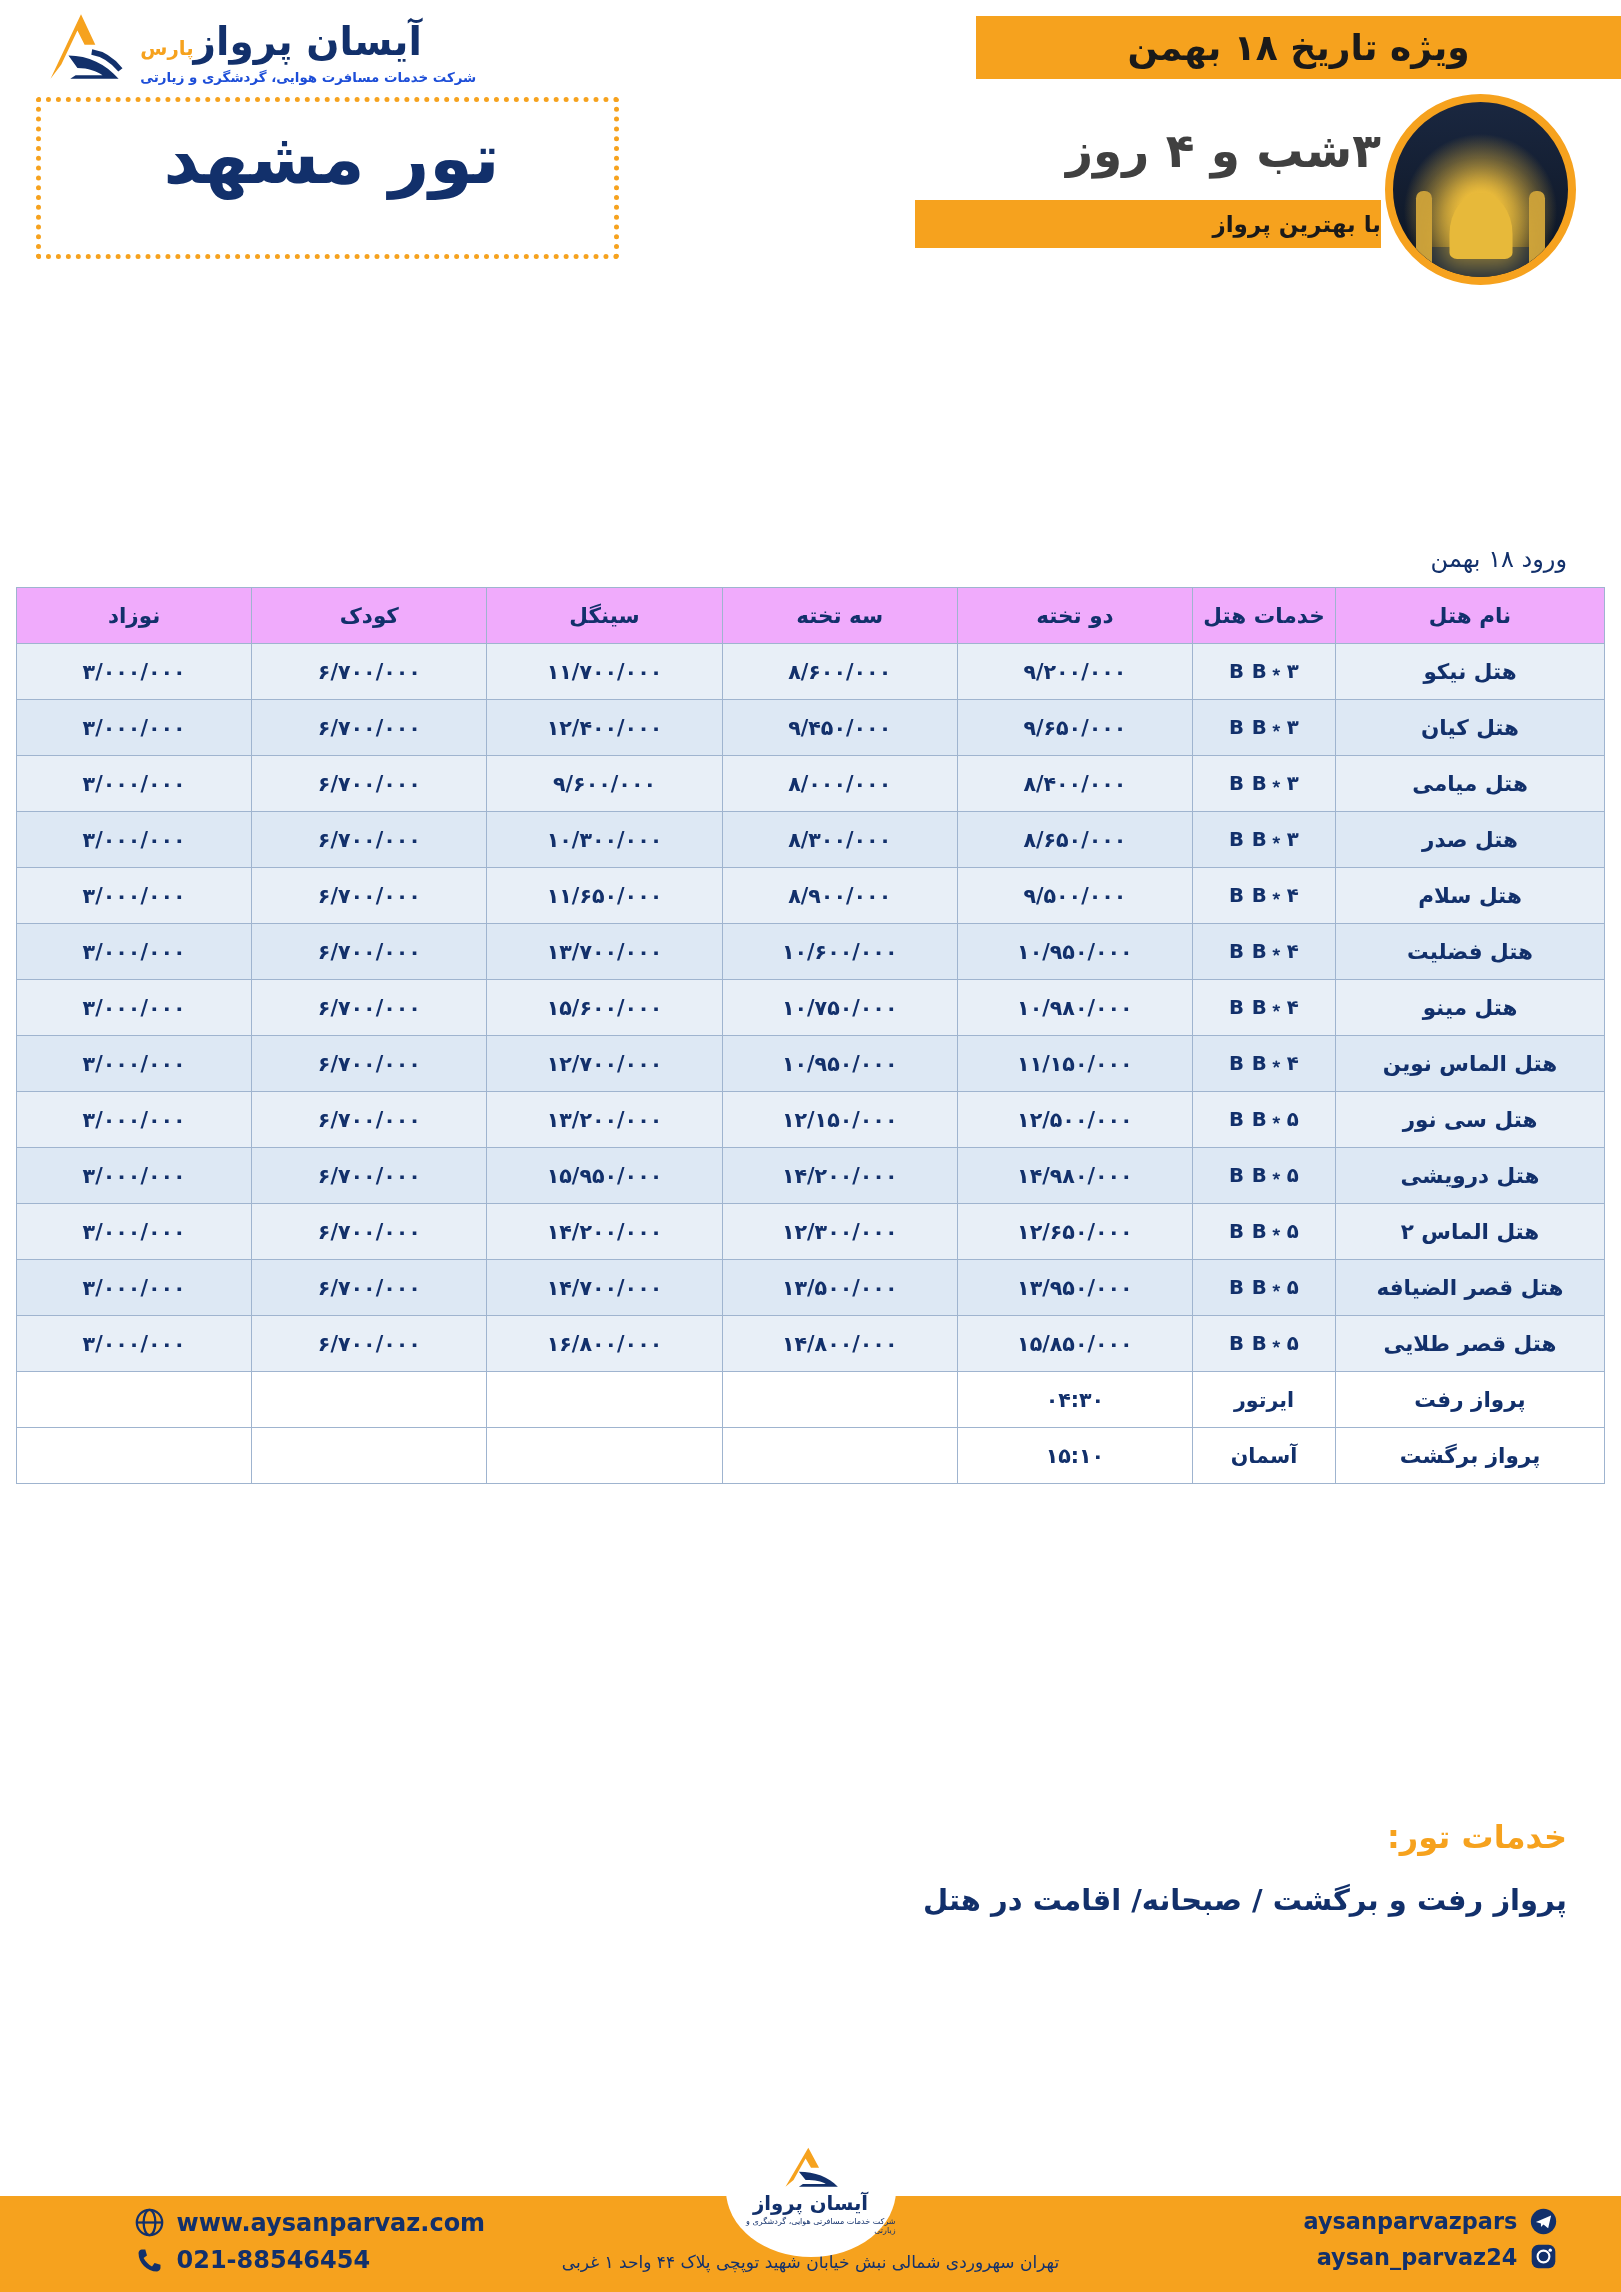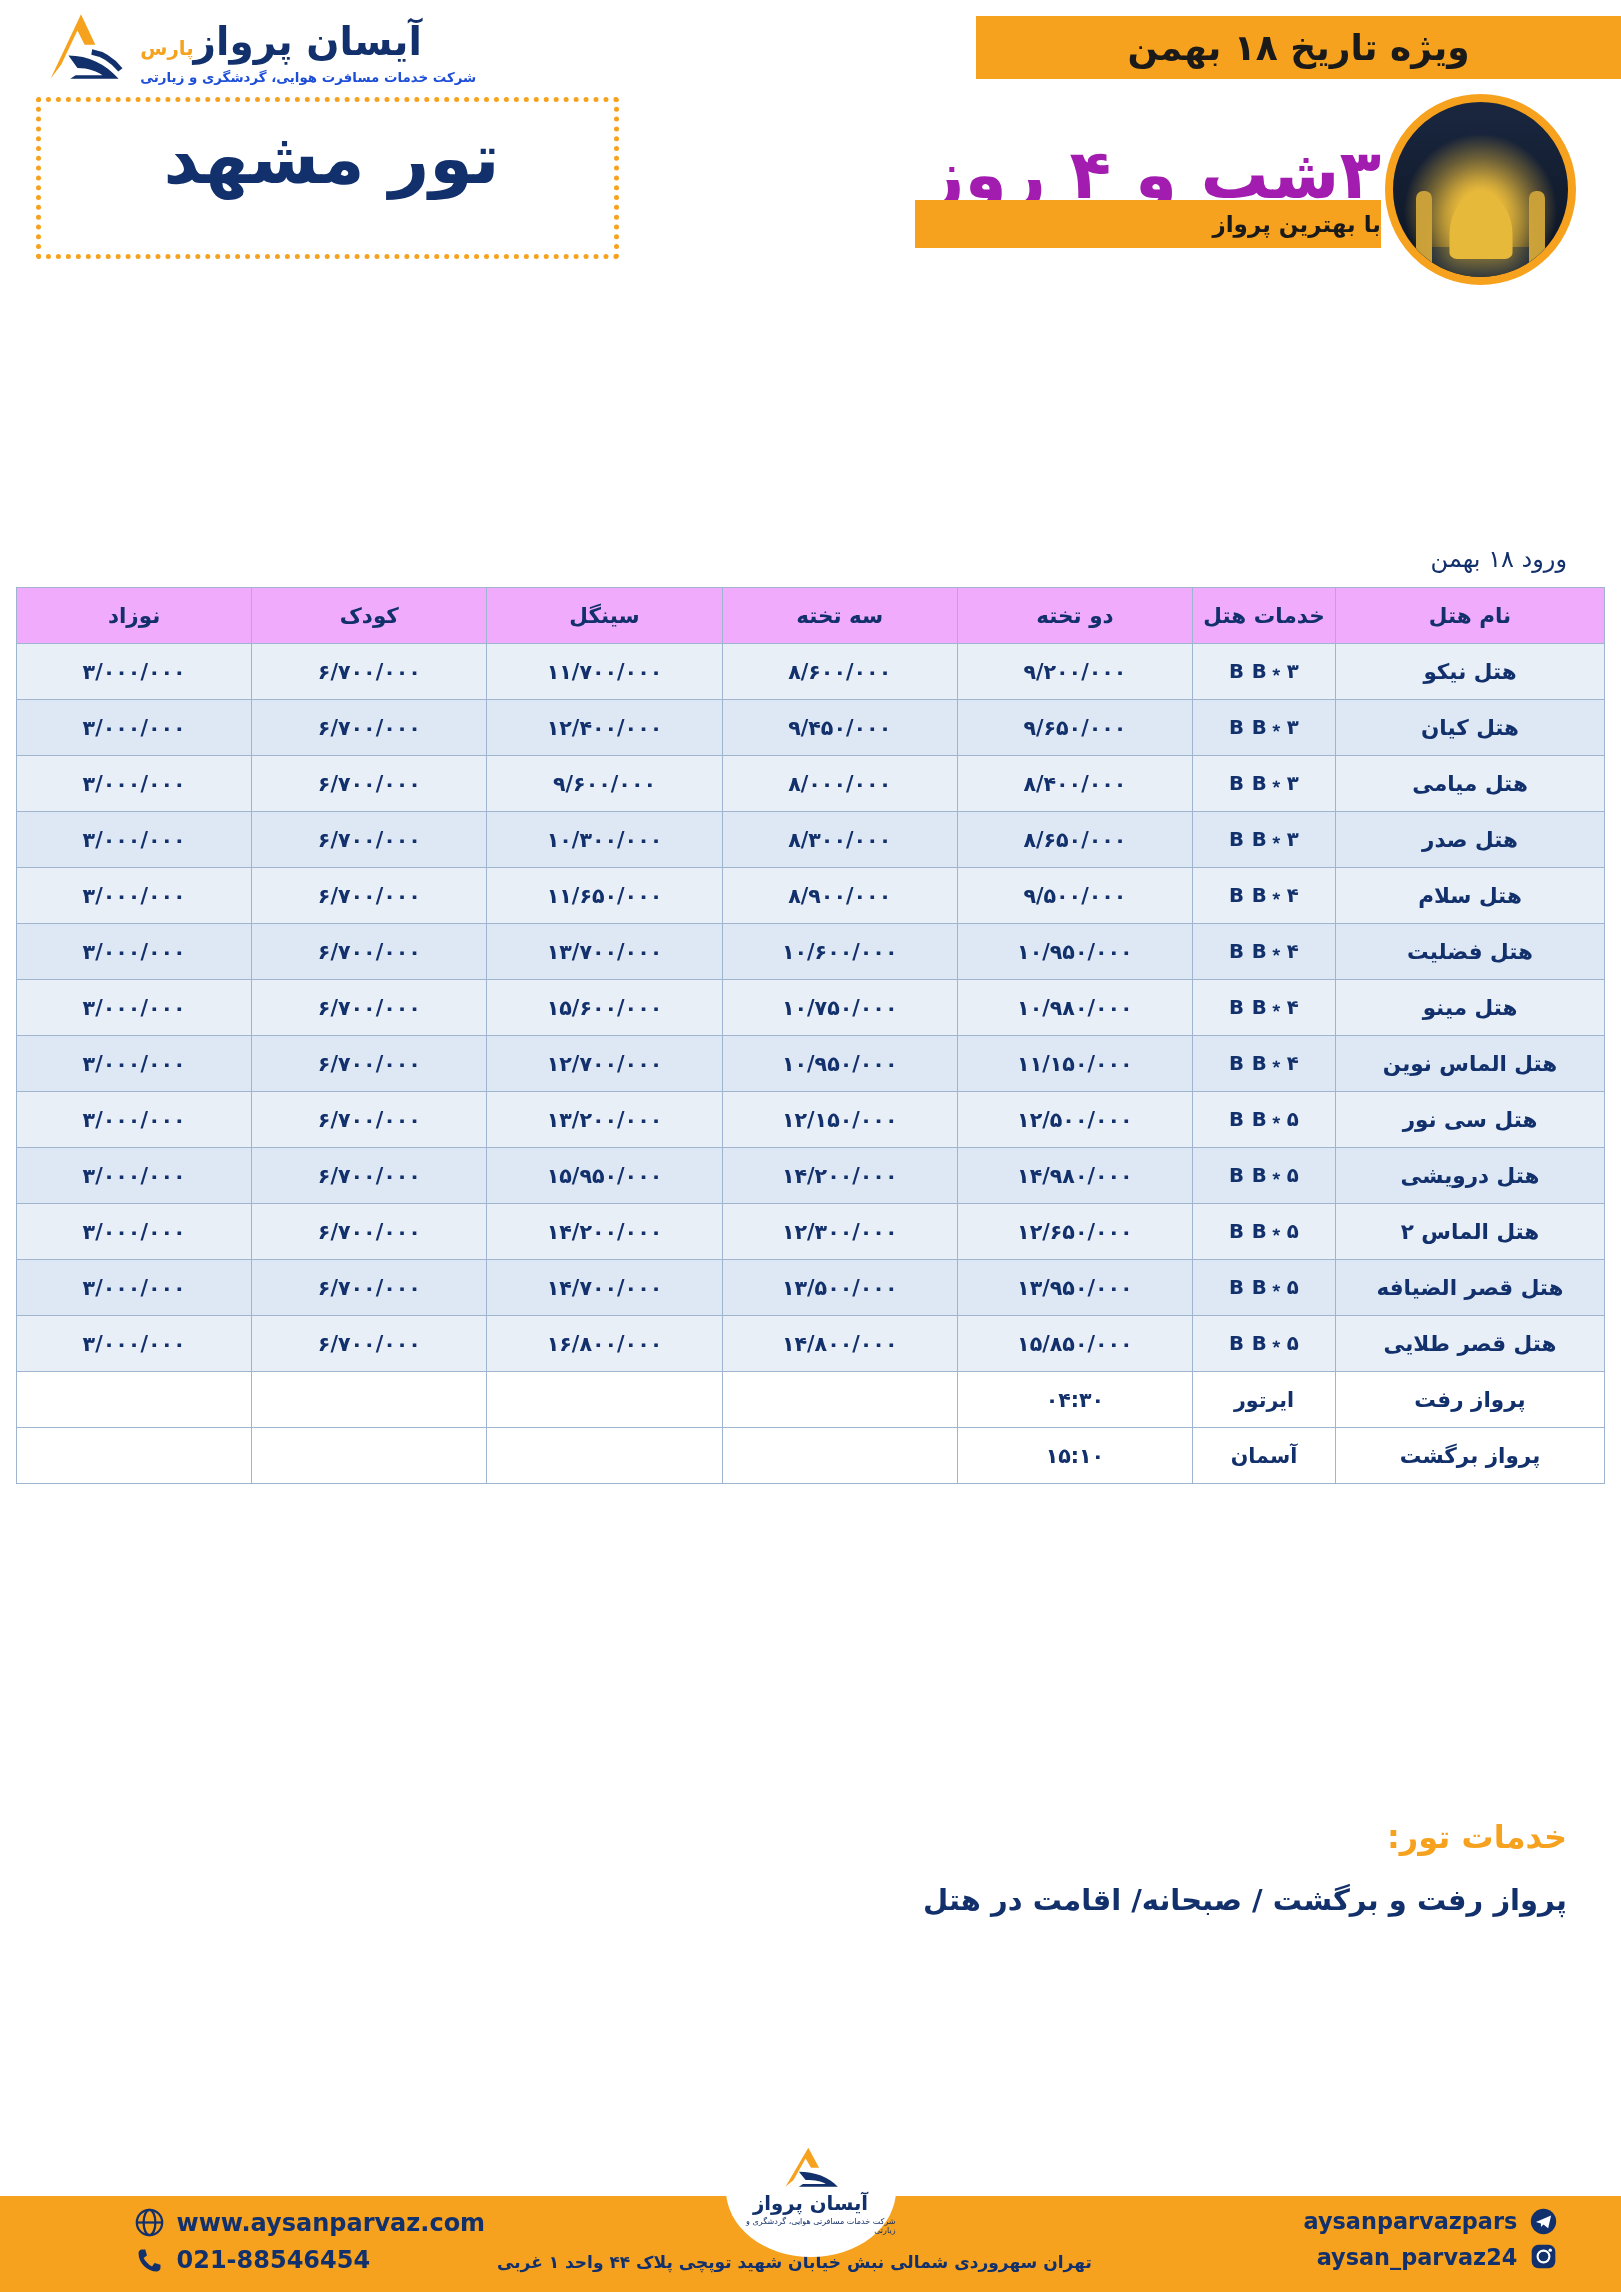--- a/index.html
+++ b/index.html
@@ -145,25 +145,25 @@
   }
   .photo-circle .minaret.l { left: 23px; }
   .photo-circle .minaret.r { right: 23px; }
   .photo-circle .ground {
     position: absolute;
     bottom: 0; left: 0; right: 0; height: 30px;
     background: #1d2a3c;
   }
   .duration-text {
     position: absolute;
-    top: 41px;
+    top: 29px;
     right: 213px;
-    font-size: 68px;
-    font-weight: bold;
-    color: #a21caf;
+    font-size: 47px;
+    font-weight: bold;
+    color: #404040;
   }
   .best-flight-bar {
     position: absolute;
     top: 106px;
     right: 213px;
     width: 466px;
     height: 48px;
     background: #f6a21e;
     display: flex;
     align-items: center;
@@ -320,25 +320,25 @@
     font-size: 22.4px;
     font-weight: bold;
     color: #12306b;
   }
   .footer-address {
     position: absolute;
     bottom: 21.5px;
     left: 50%;
     transform: translateX(-50%);
     font-size: 17px;
-    font-weight: bold;
+    font-weight: normal;
     color: #12306b;
     direction: rtl;
     width: 627px;
-    text-align: left;
+    text-align: center;
     z-index: 2;
   }
 </style>
 </head>
 <body>
 
 <div class="header">
 
   <div class="orange-banner">
     <span class="orange-banner-text">ویژه تاریخ ۱۸ بهمن</span>

